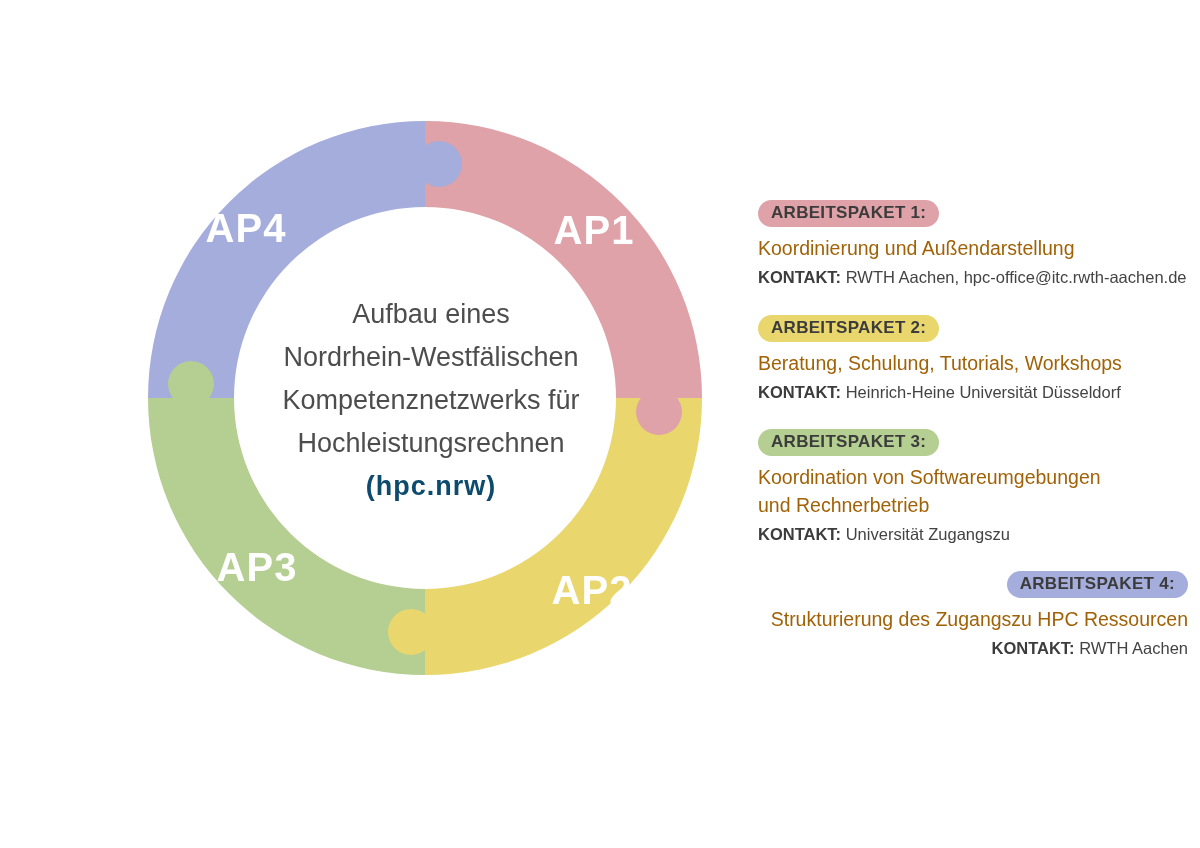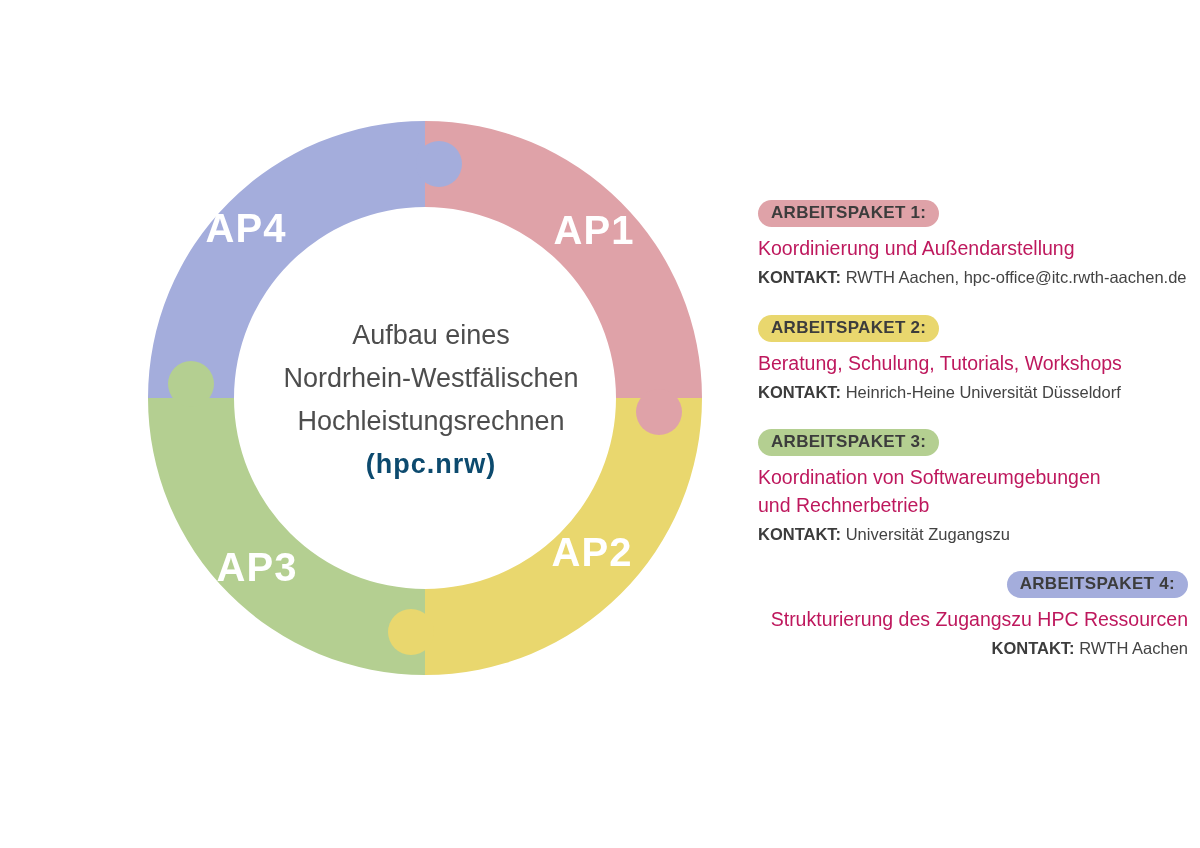--- a/index.html
+++ b/index.html
@@ -56,21 +56,21 @@
     font-weight: bold;
     font-size: 17px;
     color: #3c3c3c;
     letter-spacing: 0.3px;
     white-space: nowrap;
   }
   .wp-desc {
     margin-top: 7px;
     font-size: 19.5px;
     line-height: 28px;
-    color: #be185d;
+    color: #a16207;
     white-space: nowrap;
   }
   .wp-desc:empty { display: none; margin: 0; }
   .wp-desc + .wp-desc { margin-top: 0; }
   .wp-kontakt {
     margin-top: 6px;
     font-size: 16.5px;
     color: #434343;
     white-space: nowrap;
   }
@@ -88,27 +88,28 @@
     <path d="M 425 675 A 277 277 0 0 1 148 398 L 234 398 A 191 191 0 0 0 425 589 Z" fill="#b4cf91"></path>
     <path d="M 148 398 A 277 277 0 0 1 425 121 L 425 207 A 191 191 0 0 0 234 398 Z" fill="#a4addc"></path>
 
     <circle cx="439" cy="164" r="23" fill="#a4addc"></circle>
     <circle cx="659" cy="412" r="23" fill="#dfa2a8"></circle>
     <circle cx="411" cy="632" r="23" fill="#e9d76e"></circle>
     <circle cx="191" cy="384" r="23" fill="#b4cf91"></circle>
   </svg>
 
   <div class="seg-label" style="left:594px; top:230px;">AP1</div>
-  <div class="seg-label" style="left:592px; top:552px;">AP2</div>
+  <div class="seg-label" style="left:592px; top:590px;">AP2</div>
   <div class="seg-label" style="left:257px; top:567px;">AP3</div>
   <div class="seg-label" style="left:246px; top:228px;">AP4</div>
 
   <div class="center-text">
     <div>Aufbau eines</div>
     <div>Nordrhein-Westfälischen</div>
+    <div>Kompetenznetzwerks für</div>
     <div>Hochleistungsrechnen</div>
     <div class="brand-line">(hpc.nrw)</div>
   </div>
 
   <div class="wp-block" style="top:200px;">
     <span class="wp-badge" style="background-color: rgb(223, 162, 168); text-align: right;">ARBEITSPAKET 1:</span>
     <div class="wp-desc">Koordinierung und Außendarstellung</div>
     <div class="wp-kontakt">
       <span class="k-label">KONTAKT:</span>
       <span>RWTH Aachen, hpc-office@itc.rwth-aachen.de</span>

